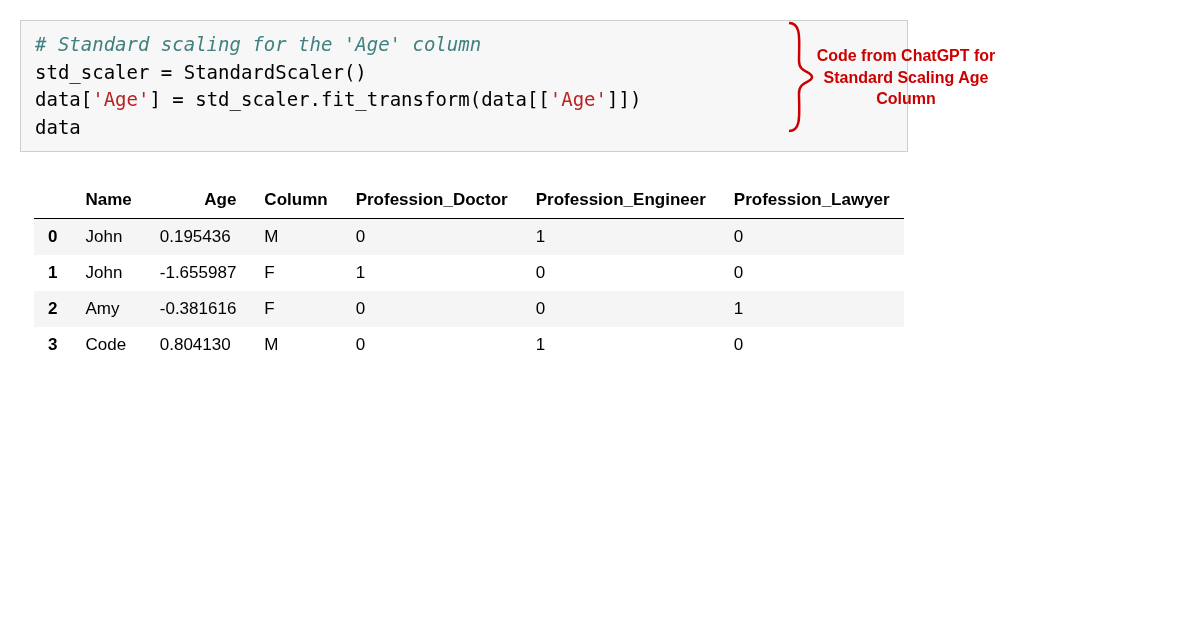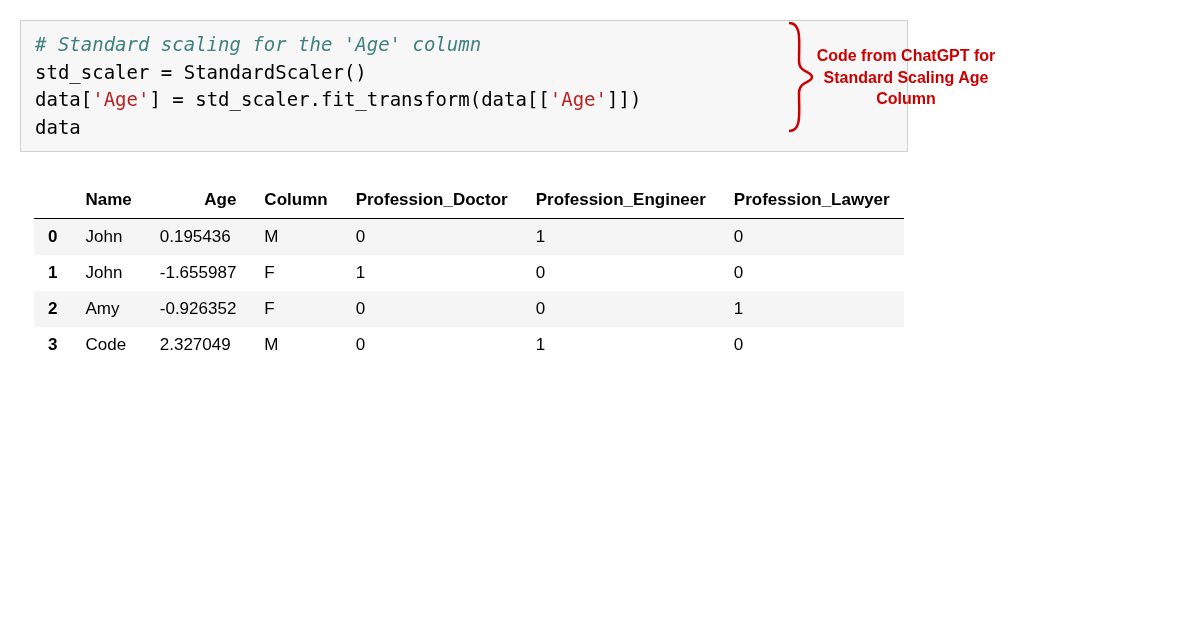--- a/index.html
+++ b/index.html
@@ -163,30 +163,30 @@
         <td>John</td>
         <td>-1.655987</td>
         <td>F</td>
         <td>1</td>
         <td>0</td>
         <td>0</td>
       </tr>
       <tr>
         <th>2</th>
         <td>Amy</td>
-        <td>-0.926352</td>
+        <td>-0.381616</td>
         <td>F</td>
         <td>0</td>
         <td>0</td>
         <td>1</td>
       </tr>
       <tr>
         <th>3</th>
         <td>Code</td>
-        <td>2.327049</td>
+        <td>0.804130</td>
         <td>M</td>
         <td>0</td>
         <td>1</td>
         <td>0</td>
       </tr>
     </tbody>
   </table>
 
   <svg class="brace-svg-bottom" viewBox="0 0 185 40">
     <path d="M 5 5 C 5 20 30 18 70 18 C 88 18 88 32 92 32 C 96 32 96 18 114 18 C 155 18 180 20 180 5"></path>

